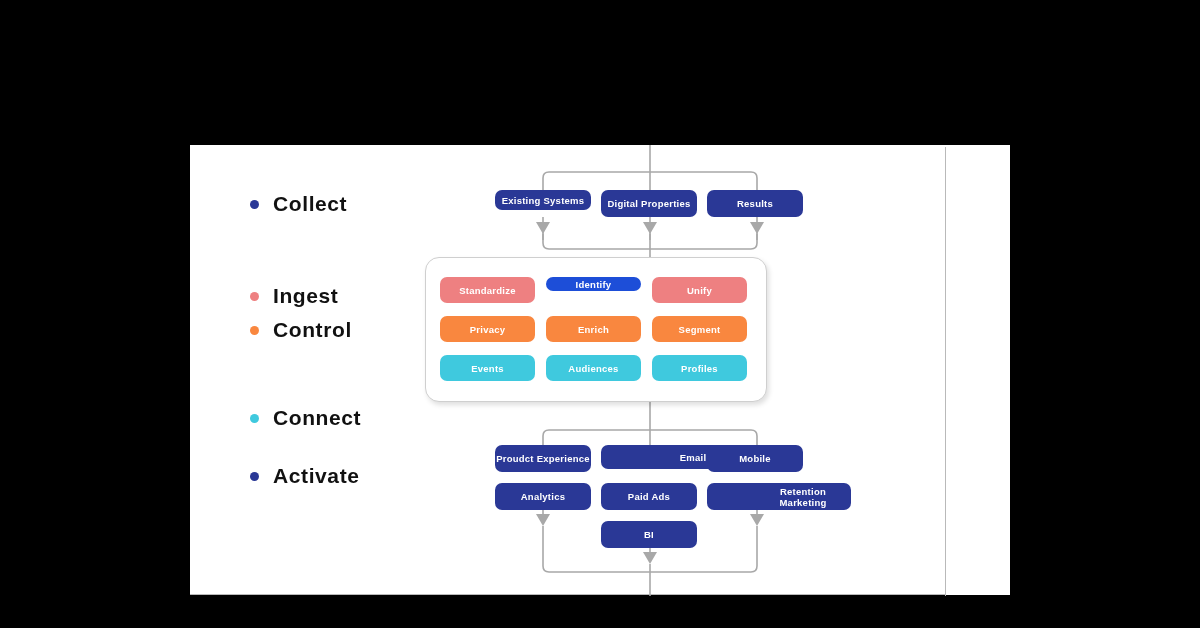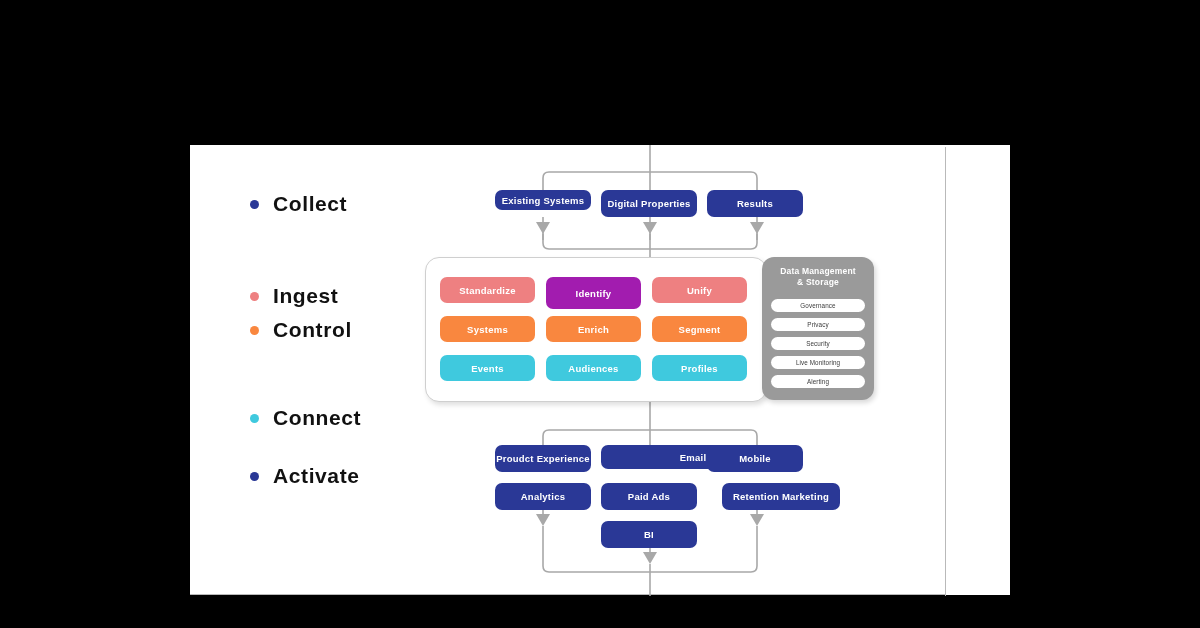--- a/index.html
+++ b/index.html
@@ -105,46 +105,35 @@
     <span class="legend-label">Activate</span>
   </div>
 
   <div class="nbox" style="left:495px;top:190px;width:96px;height:20px;">Existing Systems</div>
   <div class="nbox" style="left:601px;top:190px;width:96px;height:27px;">Digital Properties</div>
   <div class="nbox" style="left:707px;top:190px;width:96px;height:27px;">Results</div>
 
   <div id="midcard"></div>
 
   <div class="cbox" style="left:440px;top:277px;width:95px;height:26px;background:#EE8081;">Standardize</div>
-  <div class="cbox" style="left:546px;top:277px;width:95px;height:32px;background:#a21caf;">Identify</div>
+  <div class="cbox" style="left:546px;top:277px;width:95px;height:14px;background:#1d4ed8;">Identify</div>
   <div class="cbox" style="left:652px;top:277px;width:95px;height:26px;background:#EE8081;">Unify</div>
 
-  <div class="cbox" style="left:440px;top:316px;width:95px;height:26px;background:#F9873F;">Systems</div>
+  <div class="cbox" style="left:440px;top:316px;width:95px;height:26px;background:#F9873F;">Privacy</div>
   <div class="cbox" style="left:546px;top:316px;width:95px;height:26px;background:#F9873F;">Enrich</div>
   <div class="cbox" style="left:652px;top:316px;width:95px;height:26px;background:#F9873F;">Segment</div>
 
   <div class="cbox" style="left:440px;top:355px;width:95px;height:26px;background:#3FC9DE;">Events</div>
   <div class="cbox" style="left:546px;top:355px;width:95px;height:26px;background:#3FC9DE;">Audiences</div>
   <div class="cbox" style="left:652px;top:355px;width:95px;height:26px;background:#3FC9DE;">Profiles</div>
 
-  <div id="dmpanel">
-    <div id="dmtitle">
-      <span>Data Management</span><br>
-      <span>&amp; Storage</span>
-    </div>
-    <div class="dmpill" style="top:42px;">Governance</div>
-    <div class="dmpill" style="top:61px;">Privacy</div>
-    <div class="dmpill" style="top:80px;">Security</div>
-    <div class="dmpill" style="top:99px;">Live Monitoring</div>
-    <div class="dmpill" style="top:118px;">Alerting</div>
-  </div>
 
   <div class="nbox" style="left:495px;top:445px;width:96px;height:27px;">Proudct Experience</div>
   <div class="nbox" style="left:601px;top:445px;width:96px;height:24px;padding-left:44px;">Email</div>
   <div class="nbox" style="left:707px;top:445px;width:96px;height:27px;">Mobile</div>
 
   <div class="nbox" style="left:495px;top:483px;width:96px;height:27px;">Analytics</div>
   <div class="nbox" style="left:601px;top:483px;width:96px;height:27px;">Paid Ads</div>
-  <div class="nbox" style="left:722px;top:483px;width:118px;height:27px;">Retention Marketing</div>
+  <div class="nbox" style="left:707px;top:483px;width:96px;height:27px;padding-left:48px;">Retention Marketing</div>
 
   <div class="nbox" style="left:601px;top:521px;width:96px;height:27px;">BI</div>
 
 </div>
 
 </body></html>

